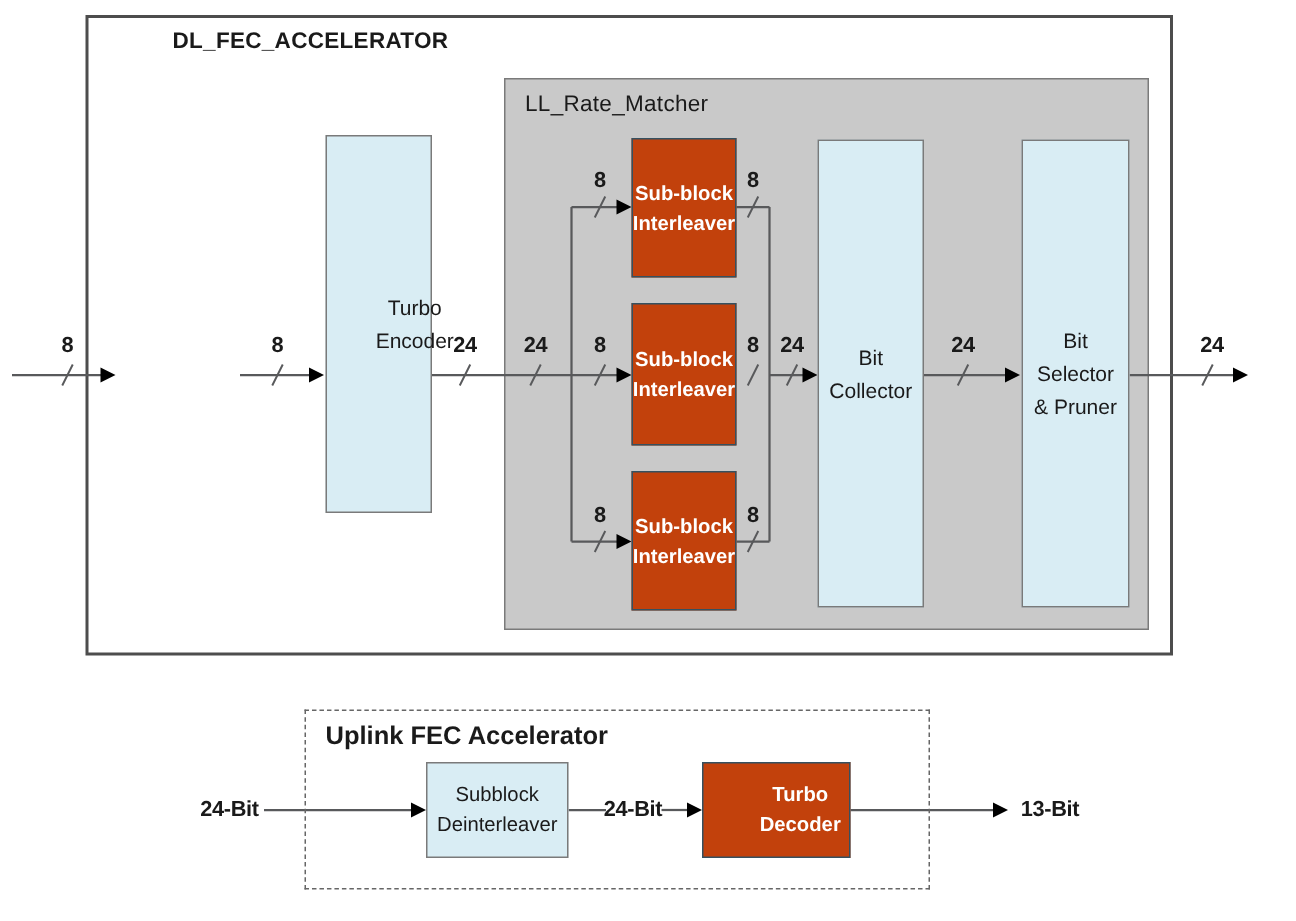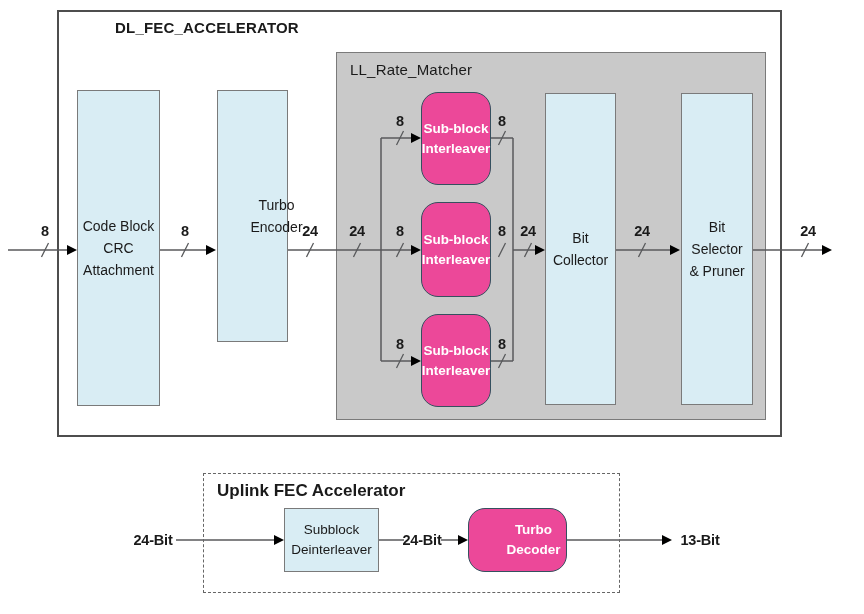--- a/index.html
+++ b/index.html
@@ -40,24 +40,24 @@
   
   .block {
     display: flex; align-items: center; justify-content: center;
     text-align: center;
     font-size: 14px; line-height: 22px;
     white-space: pre-line;
     border: 1.5px solid #7a7a7a;
   }
   .light { background: #d9edf4; }
   .dark {
-    background: #ec4899;
+    background: #c2410c;
     border-color: #35505f;
     color: #ffffff; font-weight: 700;
-    font-size: 13.5px; line-height: 20px; border-radius: 17px;
+    font-size: 13.5px; line-height: 20px;
   }
 
   .blk-code      { left: 77px;  top: 90px;  width: 83px; height: 316px; }
   .blk-turbo     { left: 217px; top: 90px;  width: 71px; height: 252px; padding-left: 48px; }
   .blk-sbi1      { left: 421px; top: 92px;  width: 70px; height: 93px;  }
   .blk-sbi2      { left: 421px; top: 202px; width: 70px; height: 95px;  }
   .blk-sbi3      { left: 421px; top: 314px; width: 70px; height: 93px;  }
   .blk-collector { left: 545px; top: 93px;  width: 71px; height: 312px; }
   .blk-selector  { left: 681px; top: 93px;  width: 72px; height: 312px; }
 
@@ -141,23 +141,20 @@
       <path class="slash" d="M524.5 257 L531.5 243"></path>
       <path class="slash" d="M638.5 257 L645.5 243"></path>
       <path class="slash" d="M801.5 257 L808.5 243"></path>
       <path class="slash" d="M396.5 145 L403.5 131"></path>
       <path class="slash" d="M498.5 145 L505.5 131"></path>
       <path class="slash" d="M396.5 368 L403.5 354"></path>
       <path class="slash" d="M498.5 368 L505.5 354"></path>
     </g>
   </svg>
 
-  <div class="abs block light blk-code">Code Block
-CRC
-Attachment</div>
   <div class="abs block light blk-turbo">Turbo
 Encoder</div>
   <div class="abs block dark blk-sbi1">Sub-block
 Interleaver</div>
   <div class="abs block dark blk-sbi2">Sub-block
 Interleaver</div>
   <div class="abs block dark blk-sbi3">Sub-block
 Interleaver</div>
   <div class="abs block light blk-collector">Bit
 Collector</div>

